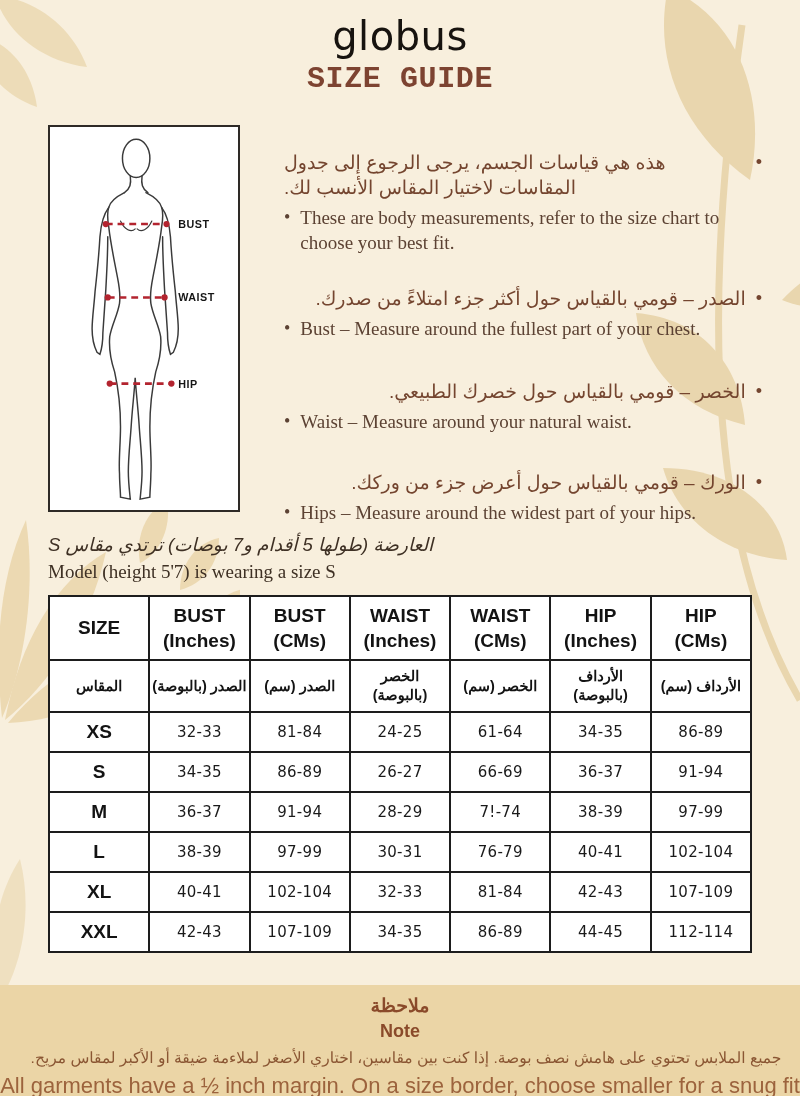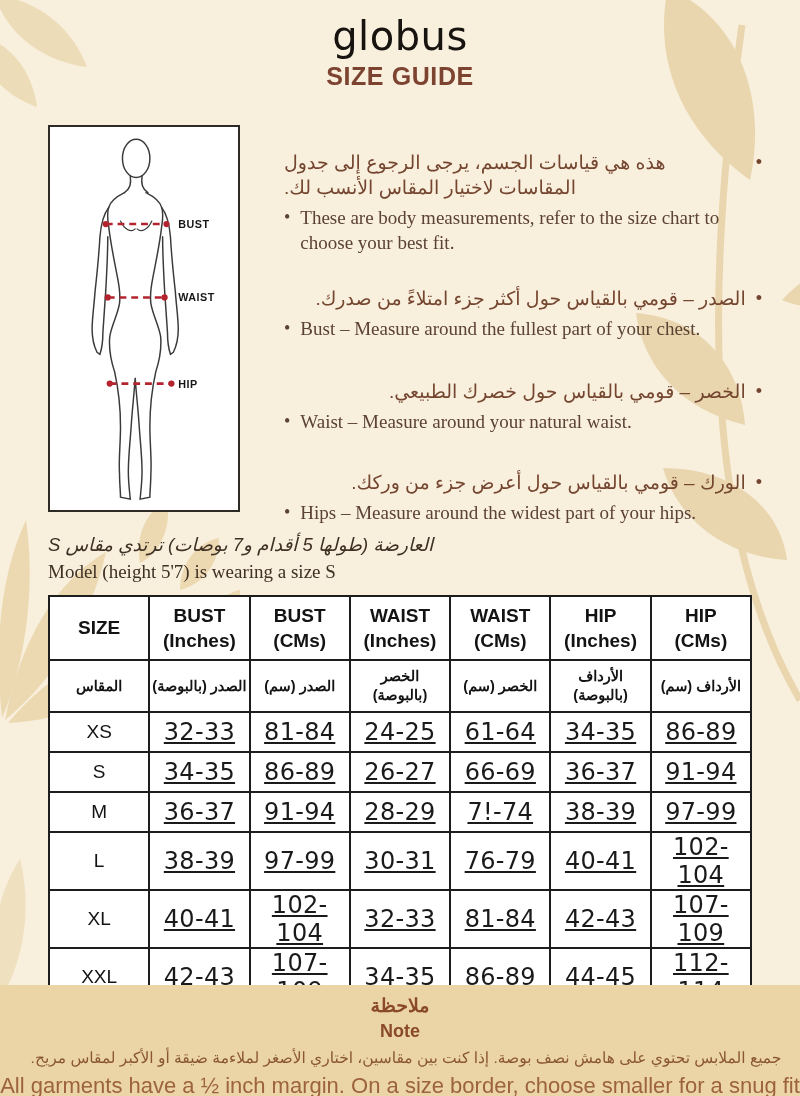--- a/index.html
+++ b/index.html
@@ -4,21 +4,21 @@
 <style>
   html,body{margin:0;padding:0;background:#d8d2c4;}
   .page{position:relative;width:800px;height:1096px;background:#f8efdd;overflow:hidden;
         font-family:"Liberation Sans",sans-serif;}
   .decor{position:absolute;z-index:0;pointer-events:none;}
 
   
   .header{position:absolute;top:0;left:0;width:100%;text-align:center;z-index:3;}
   .logo{margin-top:16px;font-family:"DejaVu Sans",sans-serif;font-size:40px;font-weight:500;
         color:#17130f;letter-spacing:.5px;line-height:1;}
-  .title{margin-top:8px;font-size:25px;font-weight:700;color:#7d4331;letter-spacing:.6px;line-height:1;}
+  .title{margin-top:8px;font-size:30px;font-weight:700;color:#7d4331;letter-spacing:.6px;line-height:1;font-family:Liberation Mono, monospace;}
 
   
   .figure-box{position:absolute;left:48px;top:125px;width:192px;height:387px;background:#ffffff;
               border:2px solid #2e2a26;box-sizing:border-box;z-index:2;}
   .figure-box svg{display:block;width:100%;height:100%;}
   .fig-label{font-family:"Liberation Sans",sans-serif;font-size:11px;font-weight:700;fill:#161616;letter-spacing:.5px;}
 
   
   .bullets{position:absolute;left:284px;top:150px;width:478px;z-index:2;}
   .b-group{margin-bottom:31px;}
@@ -39,23 +39,23 @@
   
   .size-table{position:absolute;left:48px;top:595px;z-index:2;width:704px;table-layout:fixed;
               border-collapse:collapse;background:#ffffff;}
   .size-table th,.size-table td{border:2px solid #1d1d1d;text-align:center;vertical-align:middle;
               padding:0 2px;overflow:hidden;}
   .size-table tr.hdr-en{height:64px;}
   .size-table tr.hdr-en th{font-size:19px;font-weight:700;color:#131313;line-height:1.32;}
   .size-table tr.hdr-ar{height:52px;}
   .size-table tr.hdr-ar th{direction:rtl;font-size:14.5px;font-weight:700;color:#131313;line-height:1.3;}
   .size-table tbody tr{height:40px;}
-  .size-table tbody th{font-size:19px;font-weight:400;color:#131313;border-radius:16px;}
-  .size-table tbody td{font-family:"DejaVu Sans",sans-serif;font-size:24px;font-weight:400;
-              color:#1a1a1a;letter-spacing:.3px;text-decoration:underline;}
+  .size-table tbody th{font-size:19px;font-weight:700;color:#131313;border-radius:16px;}
+  .size-table tbody td{font-family:"DejaVu Sans",sans-serif;font-size:15px;font-weight:400;
+              color:#1a1a1a;letter-spacing:.3px;}
 
   
   .note-band{position:absolute;left:0;top:985px;width:800px;height:111px;background:#ebd5a6;
              z-index:2;text-align:center;}
   .note-h-ar{margin-top:10px;direction:rtl;font-size:19px;font-weight:700;color:#8a4a2a;line-height:1.2;}
   .note-h-en{margin-top:3px;font-size:18px;font-weight:700;color:#8a4a2a;line-height:1.2;}
   .note-ar{margin-top:6px;direction:rtl;font-size:15.5px;color:#8a5633;line-height:1.3;padding-left:12px;}
   .note-en{margin-top:3px;font-size:22px;color:#9c633d;line-height:1.3;}
 </style>
 </head>

